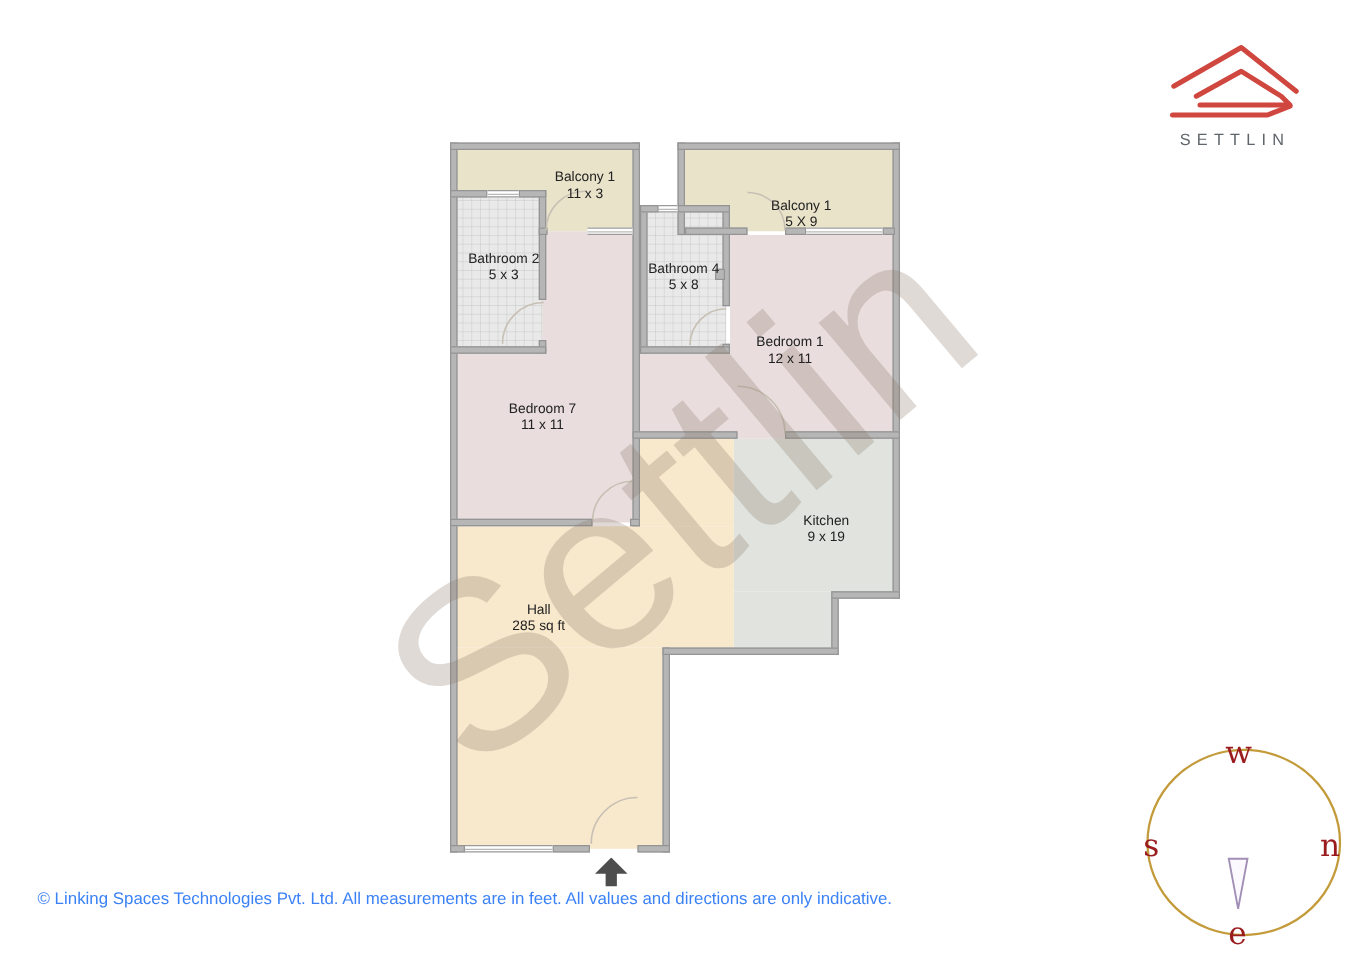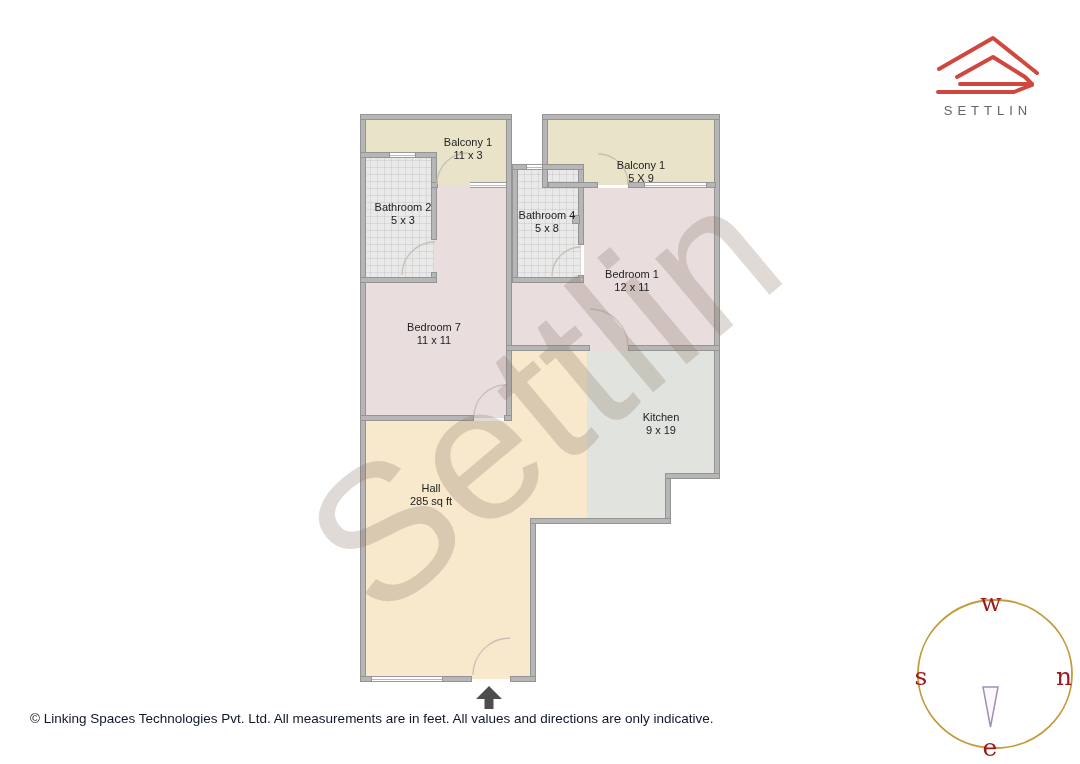--- a/index.html
+++ b/index.html
@@ -30,21 +30,21 @@
         font-family:"Liberation Sans",sans-serif;letter-spacing:1px;pointer-events:none;}
   
   .logo{position:absolute;left:928px;top:33px;width:120px;text-align:center;z-index:7;}
   .logo-text{margin-top:4px;font-size:13px;letter-spacing:5px;color:#5f656b;font-weight:500;}
   
   .compass{position:absolute;left:905px;top:585px;width:180px;height:180px;z-index:7;}
   .compass-letter{position:absolute;transform:translate(-50%,-50%);
         font-family:"DejaVu Serif",serif;font-size:25px;color:var(--compassletter);}
   
   .entrance-arrow{position:absolute;left:476px;top:686px;z-index:6;}
-  .copyright{position:absolute;left:30px;top:711px;font-size:13.5px;color:#0f172a;z-index:7;}
+  .copyright{position:absolute;left:30px;top:711px;font-size:13.5px;color:#3b82f6;z-index:7;}
 </style>
 </head>
 <body>
 
 <div class="fill f-balcony" style="left:363px;top:117px;width:146px;height:68px"></div>
 <div class="fill f-balcony" style="left:545px;top:117px;width:172px;height:68px"></div>
 <div class="fill f-bedroom" style="left:363px;top:185px;width:146px;height:233px"></div>
 <div class="fill f-bath" style="left:363px;top:153px;width:71px;height:127px"></div>
 <div class="fill f-bath" style="left:517px;top:167px;width:64px;height:113px"></div>
 <div class="fill f-bedroom" style="left:584px;top:188px;width:130px;height:163px"></div>

